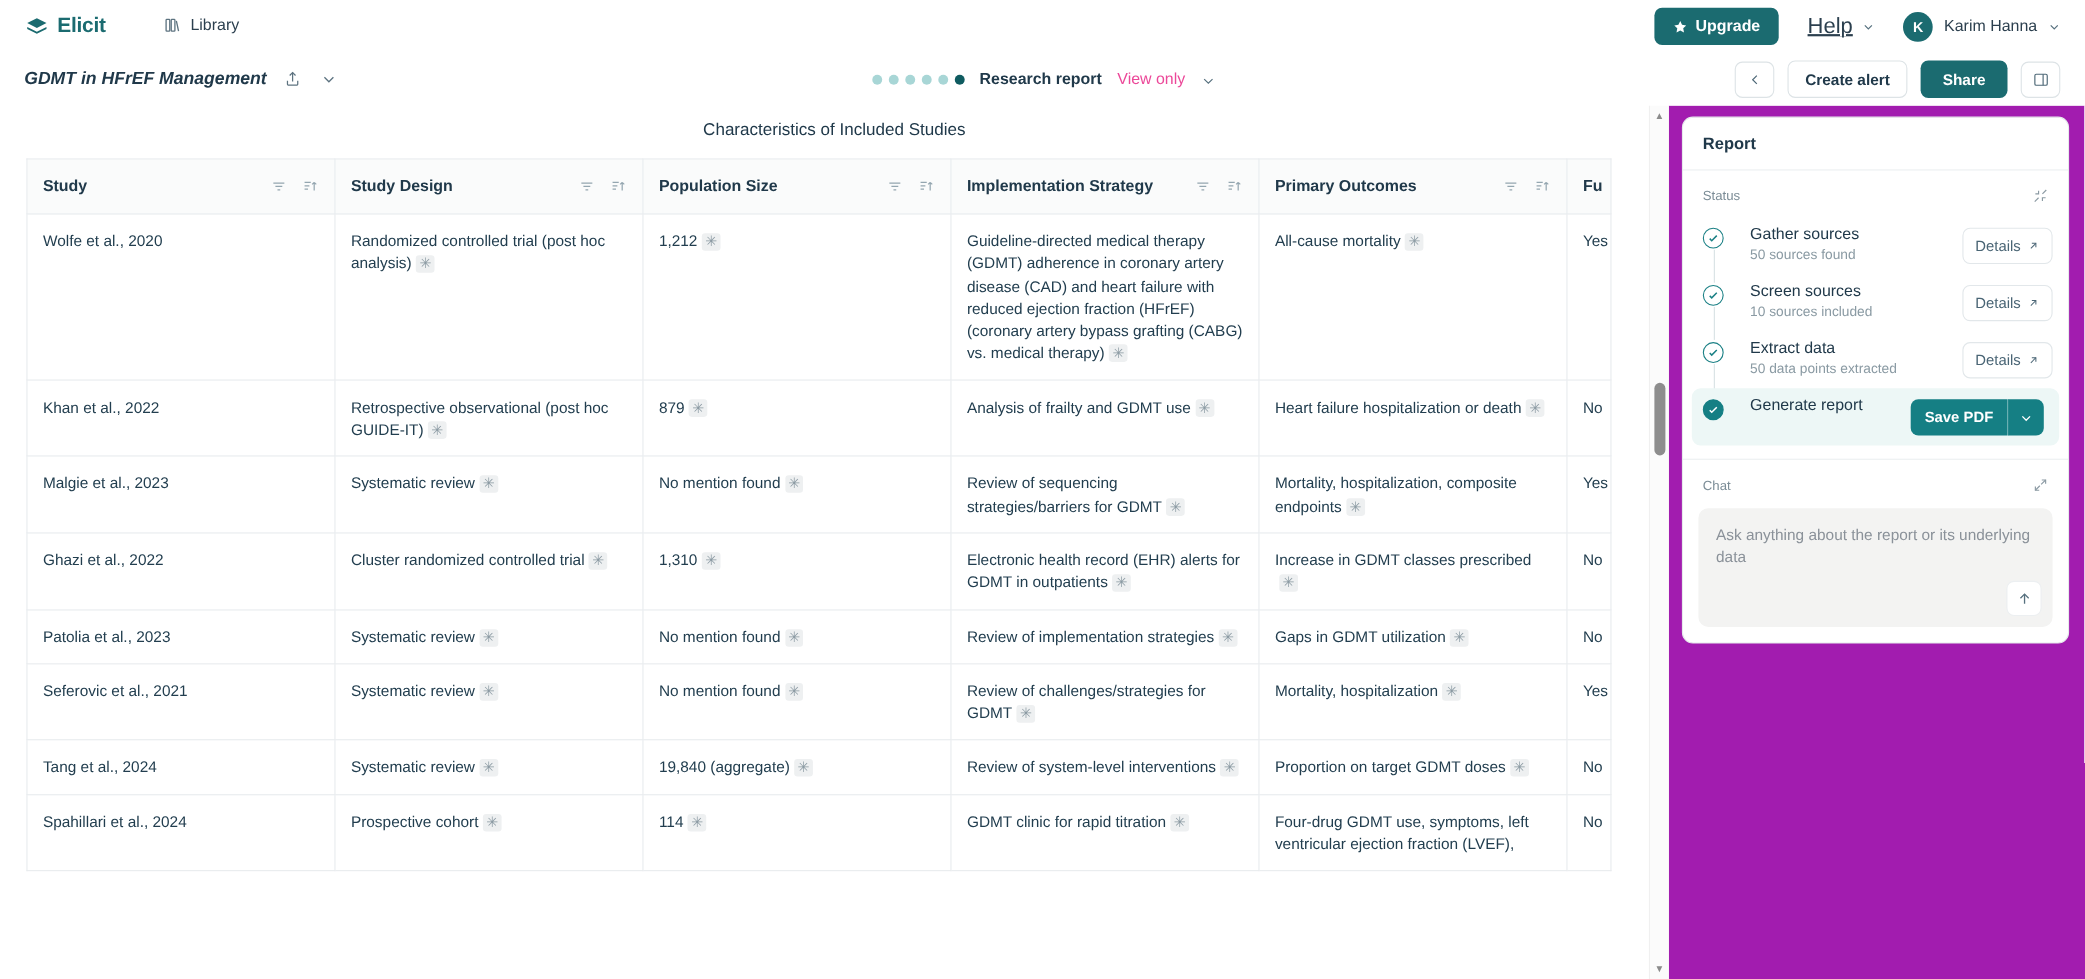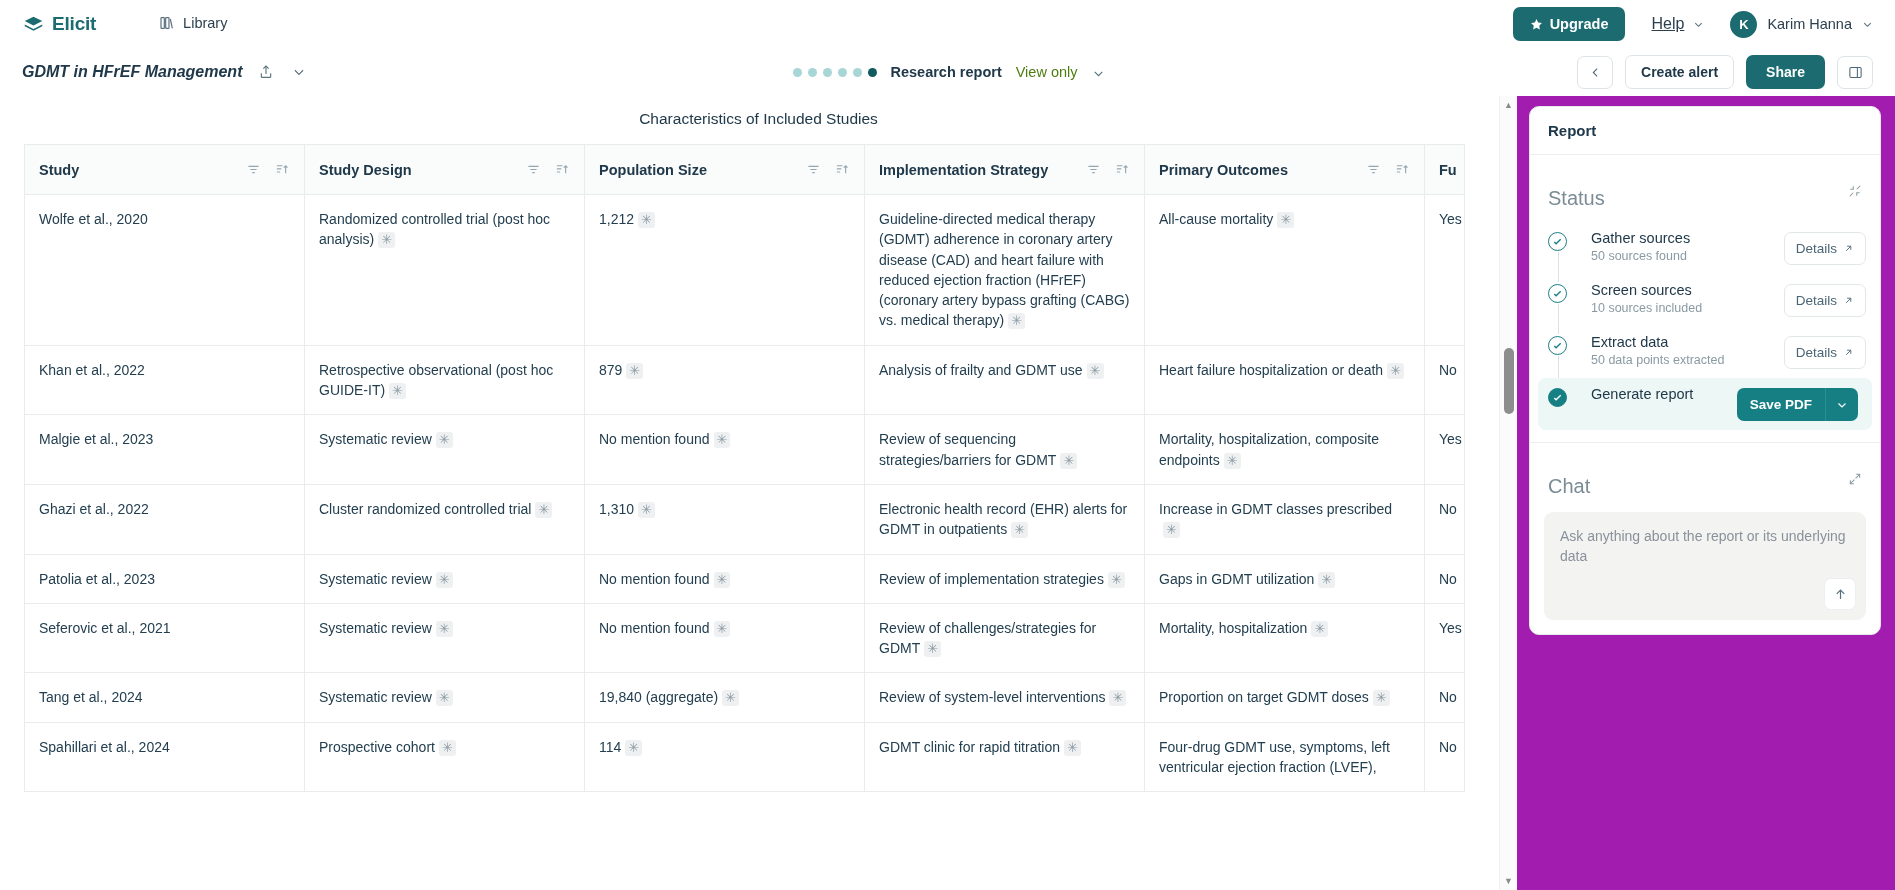--- a/index.html
+++ b/index.html
@@ -13,37 +13,37 @@
 
   
   .topnav {
     height: 48px;
     display: flex;
     align-items: center;
     padding: 0 22px;
     background: #ffffff;
     position: relative;
   }
-  .brand { display: flex; align-items: center; gap: 8px; margin-right: 38px; }
+  .brand { display: flex; align-items: center; gap: 8px; margin-right: 28px; }
   .brand-mark { width: 22px; height: 22px; display:flex; align-items:center; justify-content:center; }
   .brand-name { font-size: 19px; font-weight: 700; color: #1b6b70; letter-spacing: -0.2px; }
   .nav-links { display: flex; align-items: center; gap: 36px; flex-direction: column; }
   .nav-link { display: flex; align-items: center; gap: 8px; font-size: 14.5px; color: #2b3f4e; cursor: pointer; }
   .nav-link .ico { width: 16px; height: 16px; display: flex; align-items: center; justify-content: center; color: #5d7380; }
   .pro-badge {
     background: #cfe9e9; color: #14666b; font-size: 11px; font-weight: 700;
     padding: 3px 11px; border-radius: 11px; letter-spacing: 0.4px; margin-left: 2px;
   }
   .nav-right { margin-left: auto; display: flex; align-items: center; gap: 26px; }
   .btn-upgrade {
     background: #1b6b70; color: #fff; font-size: 14.5px; font-weight: 600;
     border: none; border-radius: 7px; padding: 9px 17px;
     display: flex; align-items: center; gap: 7px; cursor: pointer;
   }
-  .help-wrap { display:flex; align-items:center; gap:9px; font-size: 16px; color:#2b3f4e; cursor:pointer;text-decoration:underline; }
+  .help-wrap { display:flex; align-items:center; gap:9px; font-size: 20px; color:#2b3f4e; cursor:pointer;text-decoration:underline; }
   .user-wrap { display:flex; align-items:center; gap:10px; font-size: 14.5px; color:#2b3f4e; cursor:pointer; }
   .avatar {
     width: 27px; height: 27px; border-radius: 50%;
     background: #1b6b70; color: #fff; font-size: 13px; font-weight: 700;
     display: flex; align-items: center; justify-content: center;
   }
   .chev { width: 11px; height: 11px; color: #56707e; display:block; }
 
   
   .docbar {
@@ -53,21 +53,21 @@
   .doc-title { font-size: 16px; font-weight: 700; color: #20394a; font-style: italic; }
   .doc-icons { display: flex; align-items: center; gap: 18px; margin-left: 16px; color:#5d7380; }
   .doc-center {
     position: absolute; left: 50%; transform: translateX(-50%);
     display: flex; align-items: center; gap: 14px;
   }
   .dots { display: flex; align-items: center; gap: 6px; }
   .dot { width: 9px; height: 9px; border-radius: 50%; background: #a8d6d6; }
   .dot.active { background: #0f5b60; }
   .center-label { font-size: 14.5px; font-weight: 700; color: #20394a; }
-  .center-sub { font-size: 14.5px; color: #4d7c0f; font-weight: 400; }
+  .center-sub { font-size: 14.5px; color: #ec4899; font-weight: 400; }
   .docbar-right { margin-left: auto; display: flex; align-items: center; gap: 12px; }
   .icon-btn {
     width: 36px; height: 33px; border: 1px solid #dde3e6; border-radius: 7px;
     background: #fff; display:flex; align-items:center; justify-content:center;
     cursor:pointer; color:#4e6877;
   }
   .btn-outline {
     border: 1px solid #dde3e6; border-radius: 7px; background: #fff;
     font-size: 14px; font-weight: 600; color: #20394a; padding: 8px 15px; cursor: pointer;
   }
@@ -129,21 +129,21 @@
   
   .side { width: 378px; flex: 0 0 378px; padding: 10px 14px 10px 12px; background:#a21caf; }
   .side-card {
     border: 1px solid #e6eaec; border-radius: 10px; background: #fff; overflow: hidden;
   }
   .side-head { padding: 15px 18px; font-size: 15px; font-weight: 700; color: #20394a; border-bottom: 1px solid #eceff1; }
   .section-row {
     display:flex; align-items:center; justify-content: space-between;
     padding: 16px 18px 8px 18px;
   }
-  .section-label { font-size: 20px; color: #7b8c96; margin-top: 16px; }
+  .section-label { font-size: 12px; color: #7b8c96; }
   .expand-ico { color:#8b9aa3; cursor:pointer; }
 
   .steps { position: relative; padding: 4px 0 0 0; }
   .step {
     display: flex; align-items: flex-start; gap: 24px;
     padding: 8px 14px 8px 18px; position: relative; min-height: 52px;
   }
   .step.active { background: #edf7f6; border-radius: 8px; margin: 0 8px; padding-left: 10px; }
   .step-check {
     width: 19px; height: 19px; border-radius: 50%; border: 1.6px solid #1b8085;

